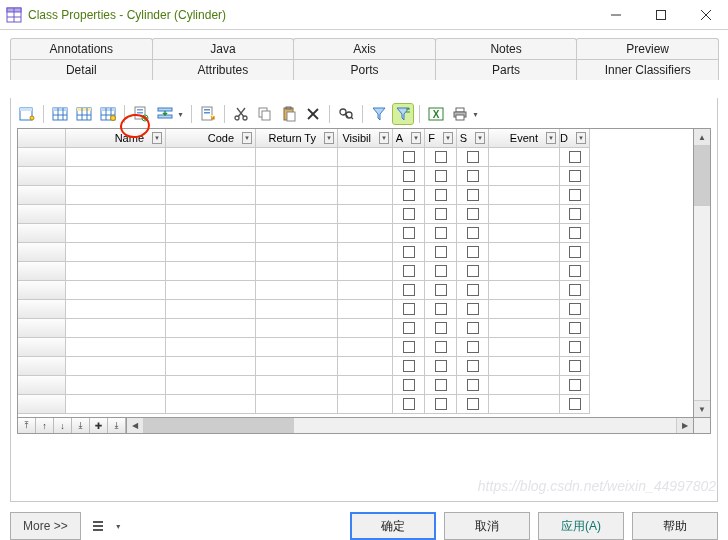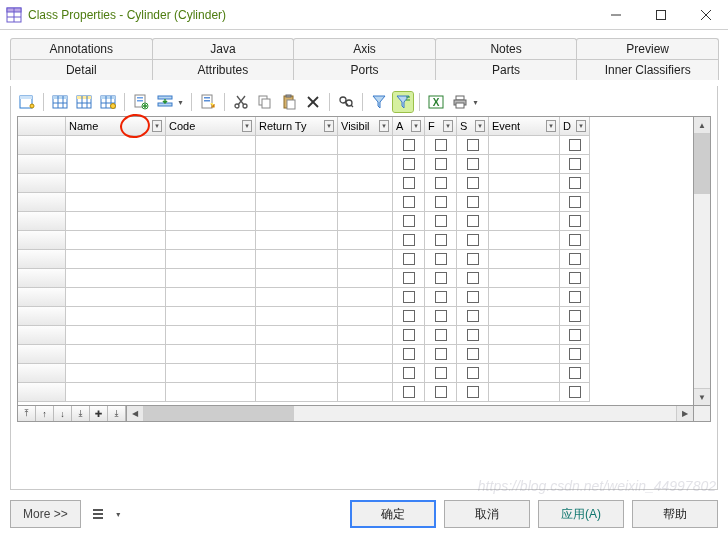--- a/index.html
+++ b/index.html
@@ -36,21 +36,21 @@
     width: 45px; height: 30px;
     display: flex; align-items: center; justify-content: center;
     color: #333;
   }
 
   .body-wrap {
     padding: 8px 10px 0 10px;
   }
 
   
-  .tabrows { margin-bottom: 6px; }
+  .tabrows { margin-bottom: 18px; }
   .tabrow {
     display: flex;
     gap: 0;
   }
   .tabrow .tab {
     flex: 1;
     text-align: center;
     padding: 3px 2px;
     border: 1px solid #c9c9c9;
     border-bottom: none;
@@ -169,22 +169,23 @@
     border-bottom: 1px solid #c9c9c9;
     height: 19px;
     display: flex;
     align-items: center;
     padding: 0 3px;
     overflow: hidden;
   }
   .grid-head {
     background: linear-gradient(#fdfdfd,#e9e9e9);
     font-size: 11px;
-    justify-content: space-between;
+    justify-content: flex-end;
     white-space: nowrap;
+    gap: 8px;
   }
   .head-drop {
     width: 10px; height: 12px;
     background: #f2f2f2;
     border: 1px solid #999;
     display: inline-flex; align-items: center; justify-content: center;
     font-size: 7px; color: #555;
     flex-shrink: 0;
   }
   .head-drop::after { content: "▾"; }

